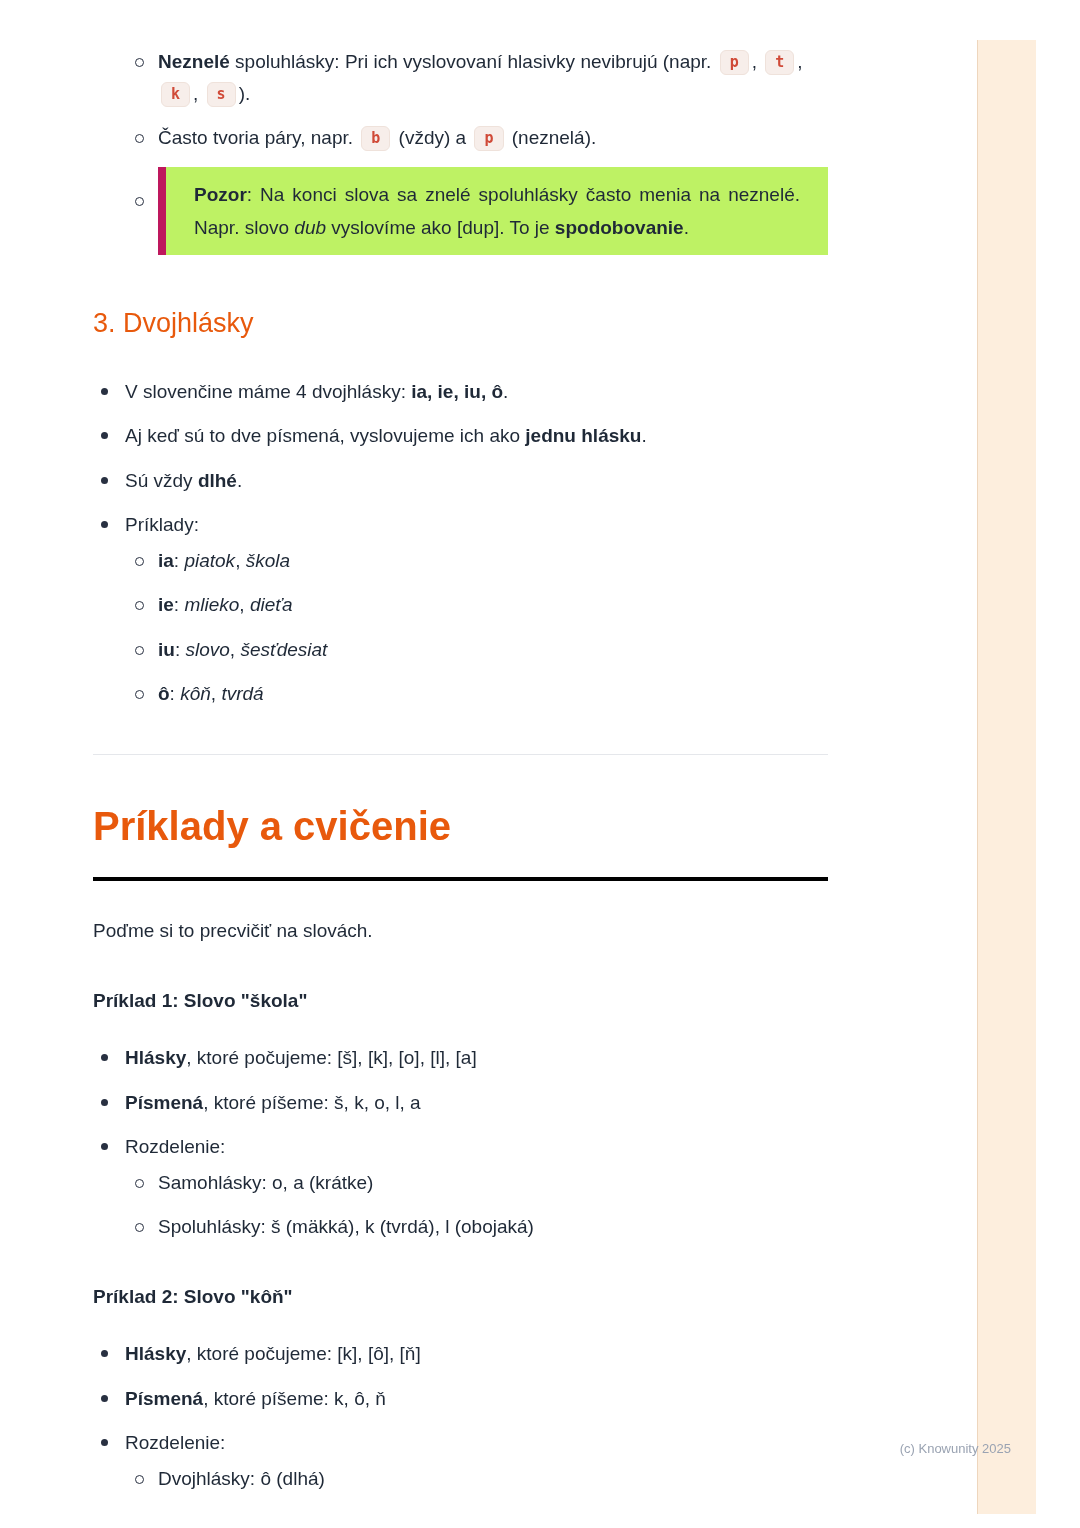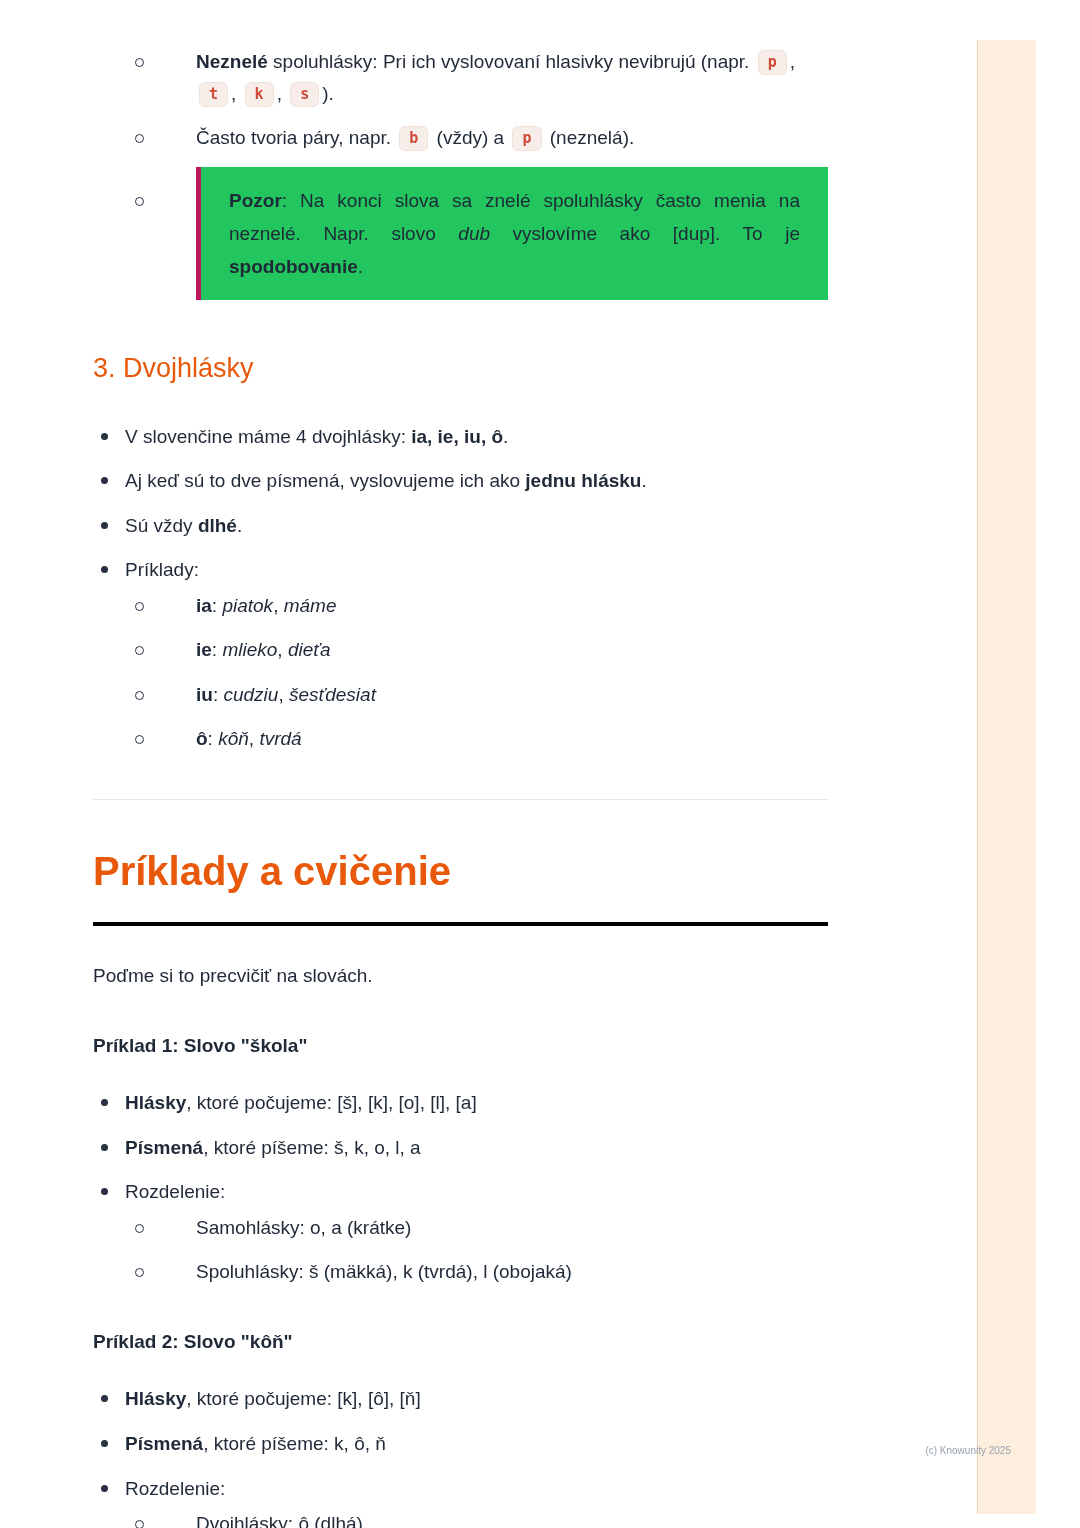--- a/index.html
+++ b/index.html
@@ -12,50 +12,50 @@
     background:#fdeedd;border-left:1px solid #eed6bd;
   }
   .content{
     position:absolute;left:93px;top:46px;width:735px;
     font-size:19px;line-height:1.66;
   }
   .li{display:flex;margin:0 0 13px 0;}
   .li.tight{margin-bottom:4px;}
   .marker{flex:none;padding-top:12px;}
   .l1 .marker{width:32px;padding-left:8px;box-sizing:border-box;}
-  .l2{padding-left:37px;gap:38px;}
+  .l2{padding-left:37px;}
   .l2 .marker{width:28px;padding-left:5px;box-sizing:border-box;}
   .dot{display:block;width:7px;height:7px;border-radius:50%;background:#283041;}
   .ring{display:block;width:7px;height:7px;border-radius:50%;border:1.5px solid #283041;}
   .li-text{flex:1;min-width:0;}
   .chip{
     display:inline-block;margin:0 3px;padding:1px 9px 2px;border-radius:6px;
     background:#f7eeea;border:1px solid #efe2db;color:#d04a38;
     font-family:"DejaVu Sans Mono","Liberation Mono",monospace;
     font-size:15px;font-weight:700;line-height:1.35;vertical-align:1px;
   }
   .callout-row{margin-top:12px;margin-bottom:0;}
   .callout-row .marker{padding-top:30px;}
   .callout{
-    flex:1;background:#22c55e;border-left:5px solid #be185d;
-    padding:17px 28px;text-align:justify;line-height:1.74;box-sizing:border-box;
+    flex:1;background:#bef264;border-left:8px solid #be185d;
+    padding:11px 28px;text-align:justify;line-height:1.74;box-sizing:border-box;
   }
   h2.section{color:#e8590c;font-size:27px;font-weight:400;margin:46px 0 30px;}
   h1.main{
     color:#e8590c;font-size:40px;font-weight:700;margin:38px 0 0;
     padding-bottom:18px;border-bottom:4px solid #000000;
   }
   .hr{border:none;border-top:1px solid #e5e7eb;margin:44px 0 0;}
   .para{margin:34px 0 16px;}
   .ex-title{font-weight:700;margin:38px 0 26px;}
   em{font-style:italic;text-align:right;}
   strong{font-weight:700;}
   .footer{
     position:absolute;right:69px;bottom:72px;
-    font-size:10px;color:#9aa3b2;
+    font-size:13px;color:#9aa3b2;
   }
 </style>
 </head>
 <body>
 
 <div class="page">
 
   <div class="side-strip"></div>
 
   <div class="content">
@@ -108,35 +108,35 @@
       <span class="marker">
           <span class="dot"></span>
         </span>
       <div class="li-text"><span>Príklady:</span></div>
     </div>
 
     <div class="li l2">
       <span class="marker">
           <span class="ring"></span>
         </span>
-      <div class="li-text"><strong>ia</strong><span>: </span><em>piatok</em><span>, </span><em>máme</em></div>
+      <div class="li-text"><strong>ia</strong><span>: </span><em>piatok</em><span>, </span><em>škola</em></div>
     </div>
 
     <div class="li l2">
       <span class="marker">
           <span class="ring"></span>
         </span>
       <div class="li-text"><strong>ie</strong><span>: </span><em>mlieko</em><span>, </span><em>dieťa</em></div>
     </div>
 
     <div class="li l2">
       <span class="marker">
           <span class="ring"></span>
         </span>
-      <div class="li-text"><strong>iu</strong><span>: </span><em>cudziu</em><span>, </span><em>šesťdesiat</em></div>
+      <div class="li-text"><strong>iu</strong><span>: </span><em>slovo</em><span>, </span><em>šesťdesiat</em></div>
     </div>
 
     <div class="li l2">
       <span class="marker">
           <span class="ring"></span>
         </span>
       <div class="li-text"><strong>ô</strong><span>: </span><em>kôň</em><span>, </span><em>tvrdá</em></div>
     </div>
 
     <hr class="hr">

